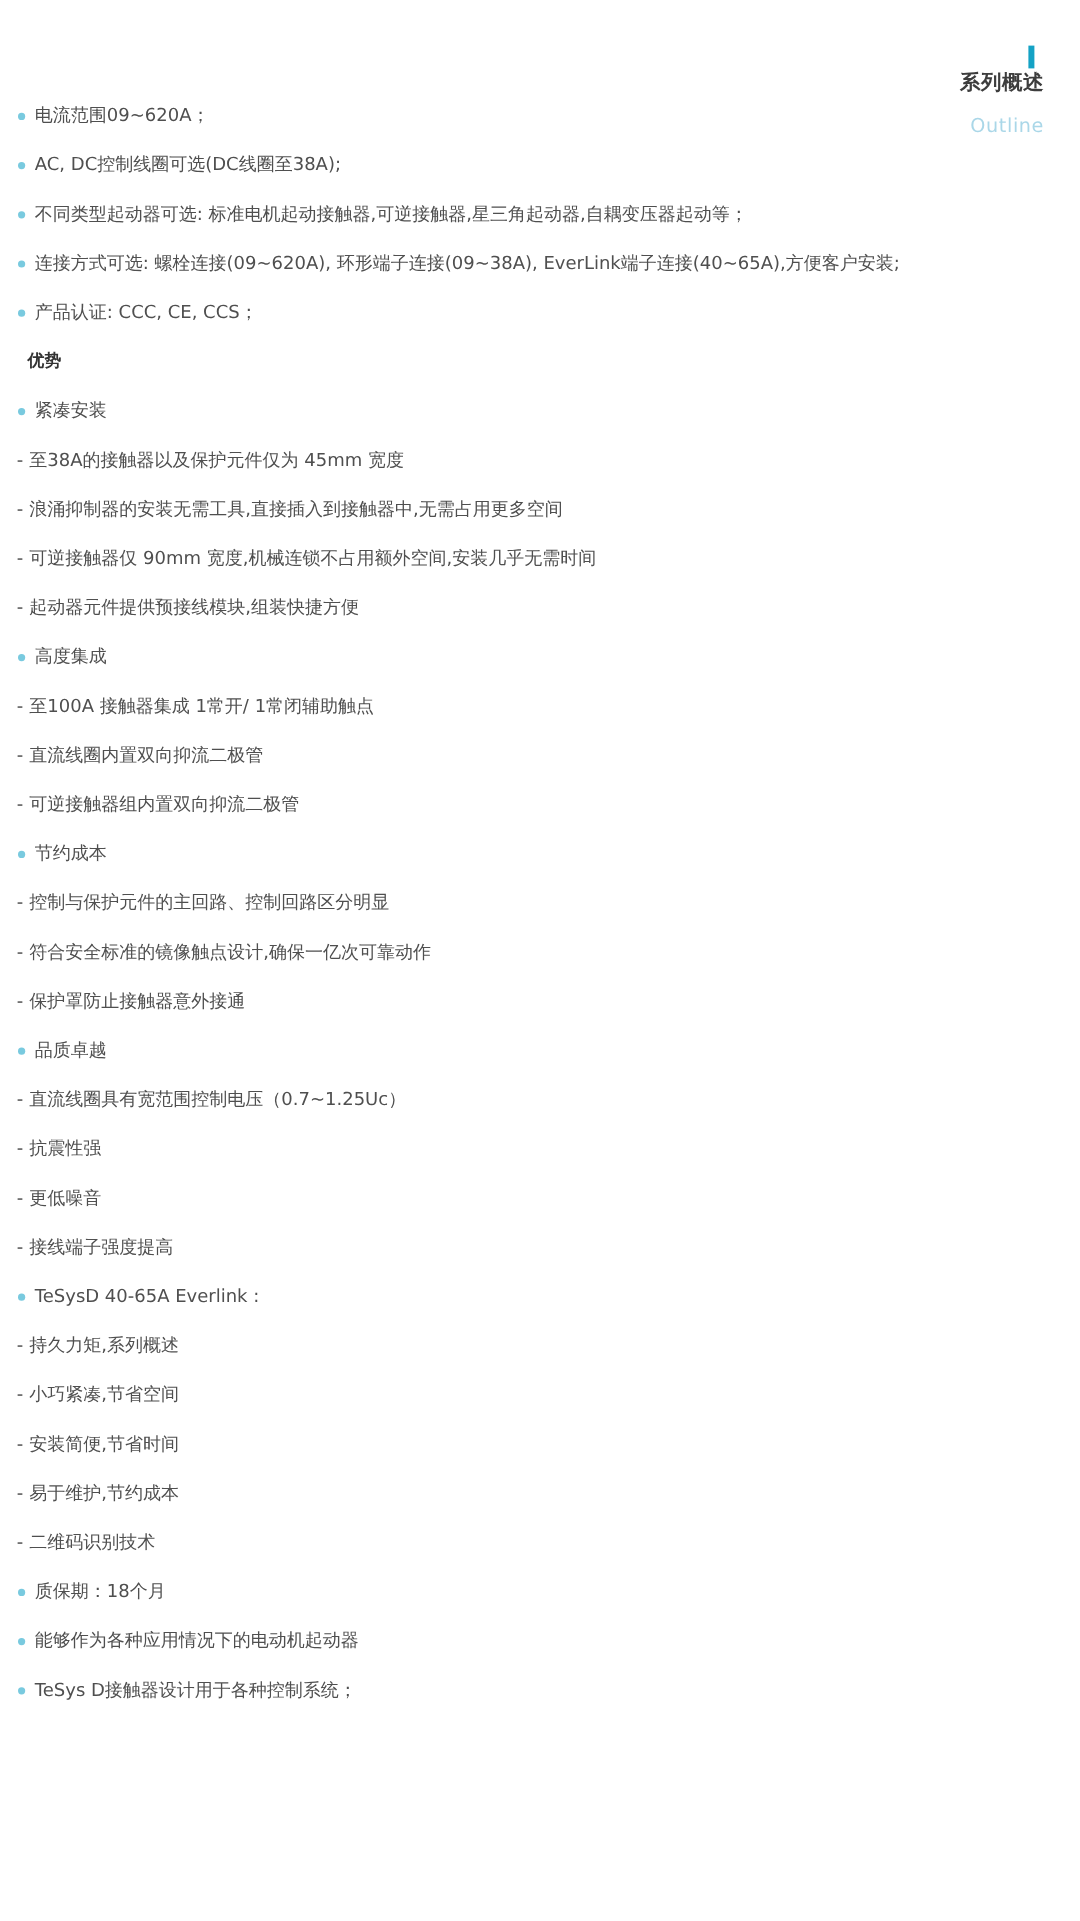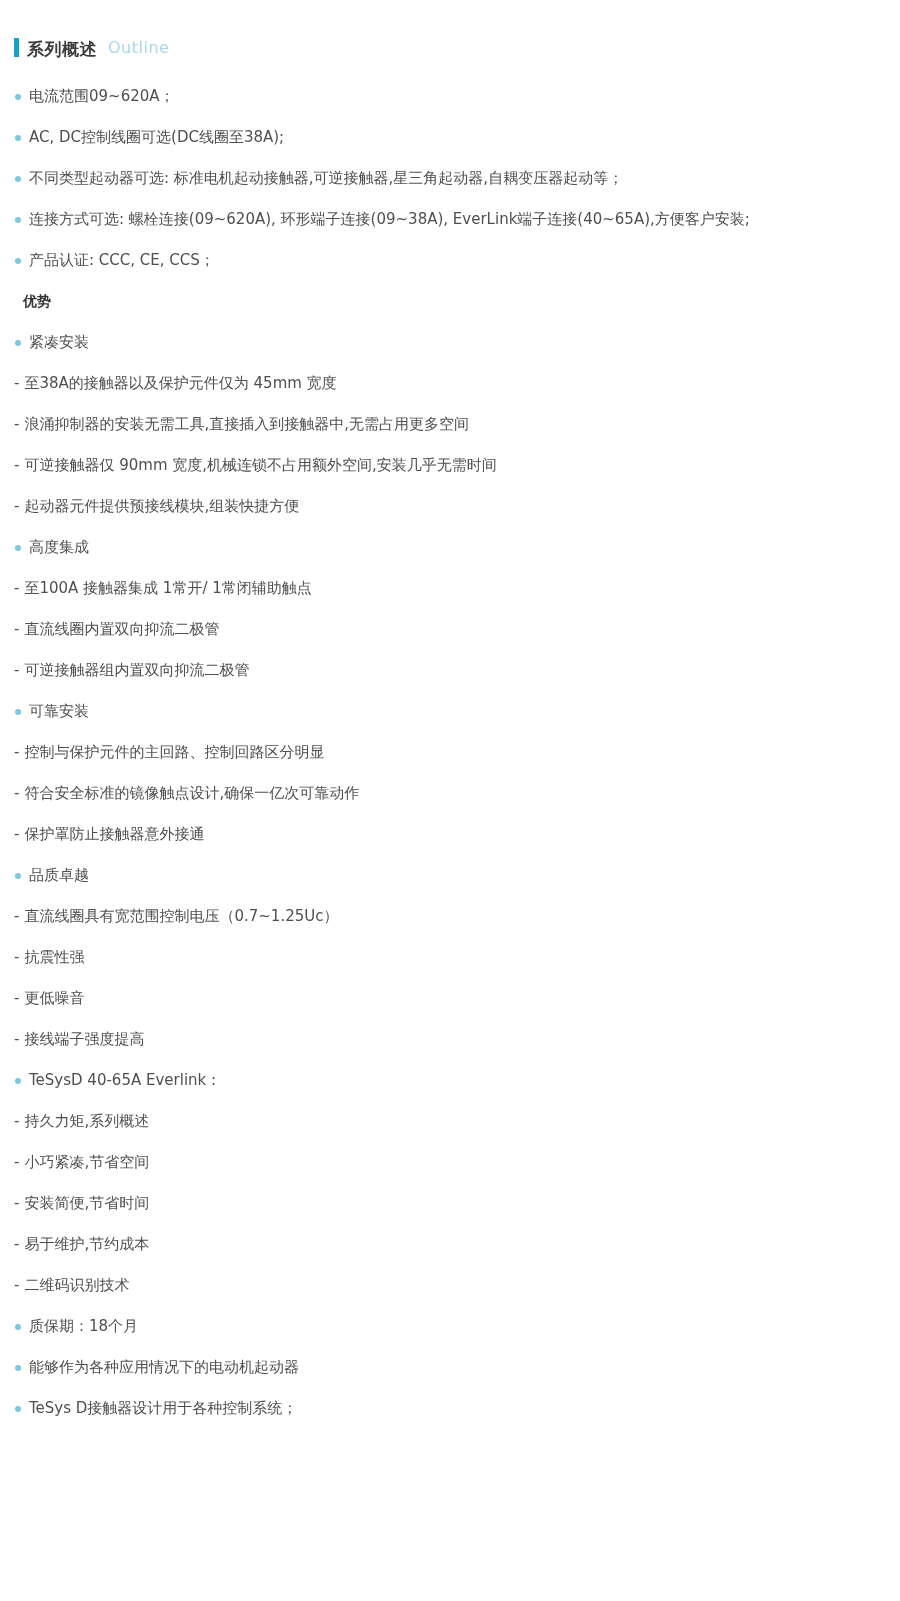--- a/index.html
+++ b/index.html
@@ -10,42 +10,44 @@
     font-family: "DejaVu Sans", "Liberation Sans", sans-serif;
     color: var(--text-color, #4f4f4f);
     overflow: hidden;
   }
   .page {
     padding: 38px 30px 40px 14px;
   }
   
   .doc-title {
     display: flex;
-    align-items: flex-start;
+    align-items: flex-end;
     height: 22px;
     margin-bottom: 27px;
+    flex-direction: column;
   }
   .accent-bar {
     width: 5px;
     height: 19px;
     background: var(--accent-bar, #14a2c5);
     margin-right: 8px;
     flex: 0 0 auto;
   }
   .title-zh {
     font-size: 17px;
     font-weight: bold;
     color: #3d3d3d;
     letter-spacing: 0.5px;
   }
   .title-en {
     font-size: 16px;
     color: var(--title-en, #aad7e8);
     margin-left: 11px;
     letter-spacing: 0.5px;
+    margin-top: 15px;
   }
   
   .sub-heading {
     font-size: 14px;
     font-weight: bold;
     color: #333333;
     line-height: 19px;
     padding-left: 9px;
     margin-bottom: 22px;
   }
@@ -143,21 +145,21 @@
       <div class="row">
         <span class="marker dash">-</span>
         <span class="item-text">直流线圈内置双向抑流二极管</span>
       </div>
       <div class="row">
         <span class="marker dash">-</span>
         <span class="item-text">可逆接触器组内置双向抑流二极管</span>
       </div>
       <div class="row">
         <span class="marker dot"></span>
-        <span class="item-text">可靠安装</span>
+        <span class="item-text">节约成本</span>
       </div>
       <div class="row">
         <span class="marker dash">-</span>
         <span class="item-text">控制与保护元件的主回路、控制回路区分明显</span>
       </div>
       <div class="row">
         <span class="marker dash">-</span>
         <span class="item-text">符合安全标准的镜像触点设计,确保一亿次可靠动作</span>
       </div>
       <div class="row">

